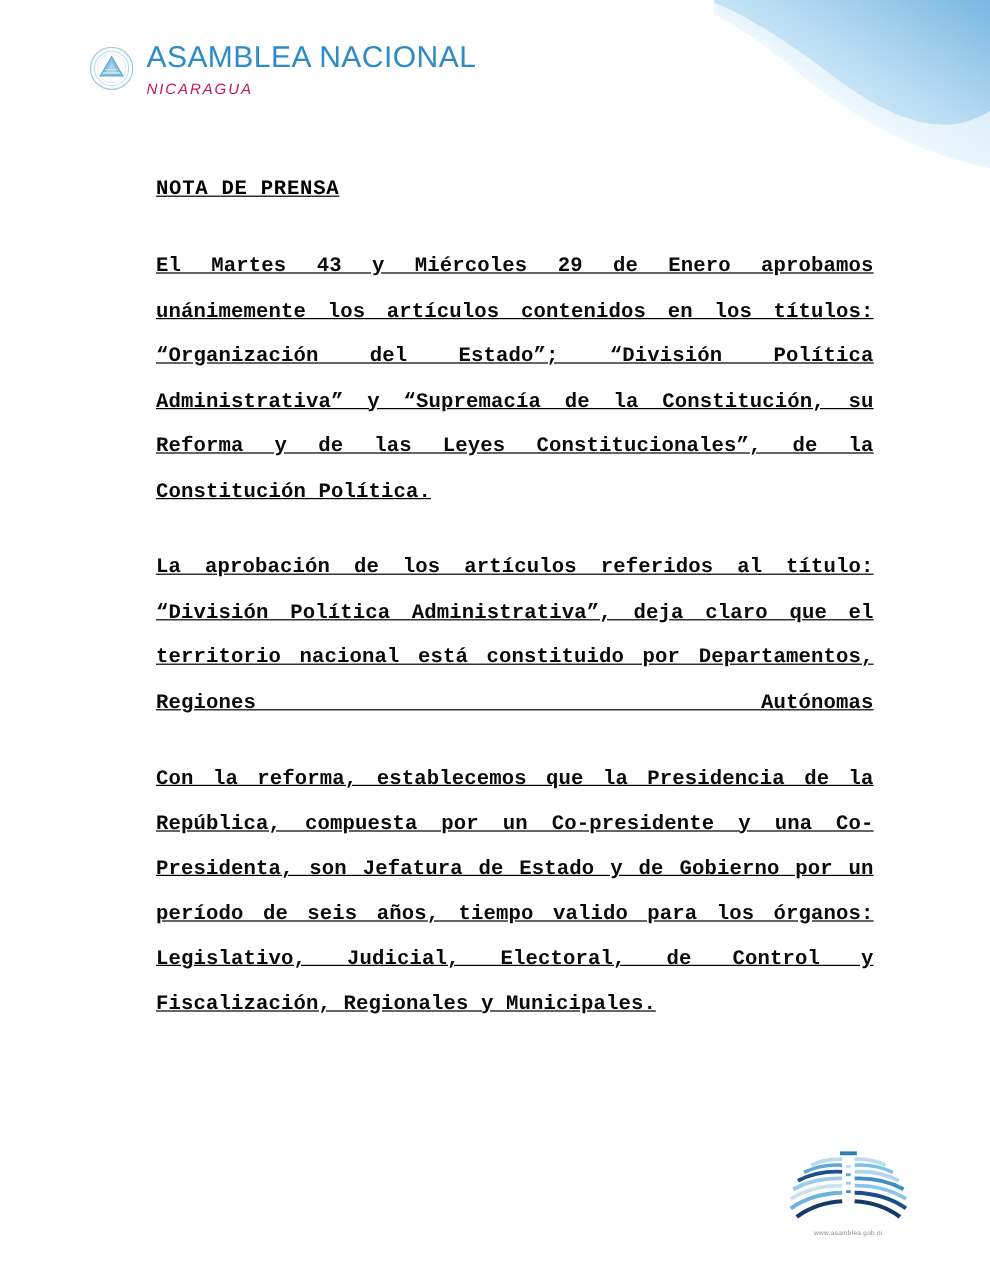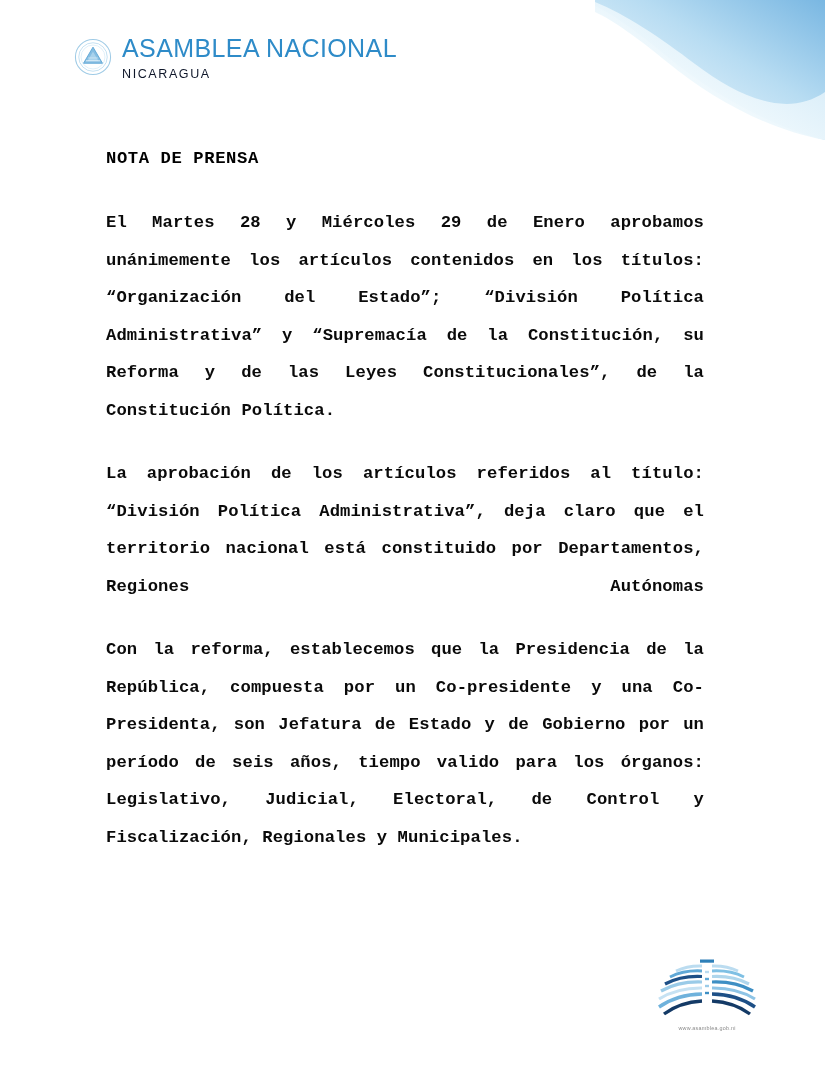--- a/index.html
+++ b/index.html
@@ -60,32 +60,34 @@
     font-size: 25px;
     letter-spacing: 0.4px;
     color: #2E8BC8;
     font-weight: 400;
     white-space: nowrap;
   }
   .brand-sub {
     font-family: "Liberation Sans", sans-serif;
     font-size: 12.5px;
     letter-spacing: 1.6px;
-    color: #0f172a;
+    color: #be185d;
     font-weight: 400;
     margin-top: 7px;
     white-space: nowrap;
+    font-style: italic;
   }
 
   
   .doc {
     position: absolute;
-    left: 106px;
+    left: 130px;
     top: 140px;
     width: 598px;
+    text-decoration: underline;
   }
 
   .heading-block {
     margin-bottom: 26px;
   }
   .heading-line {
     font-family: "Liberation Mono", "DejaVu Sans Mono", monospace;
     font-weight: bold;
     font-size: 17.2px;
     color: #000000;
@@ -172,21 +174,21 @@
       <div class="brand-sub">NICARAGUA</div>
     </div>
   </div>
 
   <div class="doc">
 
     <div class="heading-block">
       <div class="heading-line">NOTA DE PRENSA</div>
     </div>
 
-    <p class="para">El Martes 28 y Miércoles 29 de Enero aprobamos unánimemente los artículos contenidos en los títulos: “Organización del Estado”; “División Política Administrativa” y “Supremacía de la Constitución, su Reforma y de las Leyes Constitucionales”, de la Constitución Política.</p>
+    <p class="para">El Martes 43 y Miércoles 29 de Enero aprobamos unánimemente los artículos contenidos en los títulos: “Organización del Estado”; “División Política Administrativa” y “Supremacía de la Constitución, su Reforma y de las Leyes Constitucionales”, de la Constitución Política.</p>
     <p class="para justify-last">La aprobación de los artículos referidos al título: “División Política Administrativa”, deja claro que el territorio nacional está constituido por Departamentos, Regiones Autónomas</p>
     <p class="para">Con la reforma, establecemos que la Presidencia de la República, compuesta por un Co-presidente y una Co-Presidenta, son Jefatura de Estado y de Gobierno por un período de seis años, tiempo valido para los órganos: Legislativo, Judicial, Electoral, de Control y Fiscalización, Regionales y Municipales.</p>
 
   </div>
 
   <div class="footer-logo">
     <svg viewBox="0 0 110 62">
       <g fill="none" stroke-linecap="butt">
 
         <rect x="48" y="1.5" width="14" height="3.2" fill="#2E7FB8"></rect>

